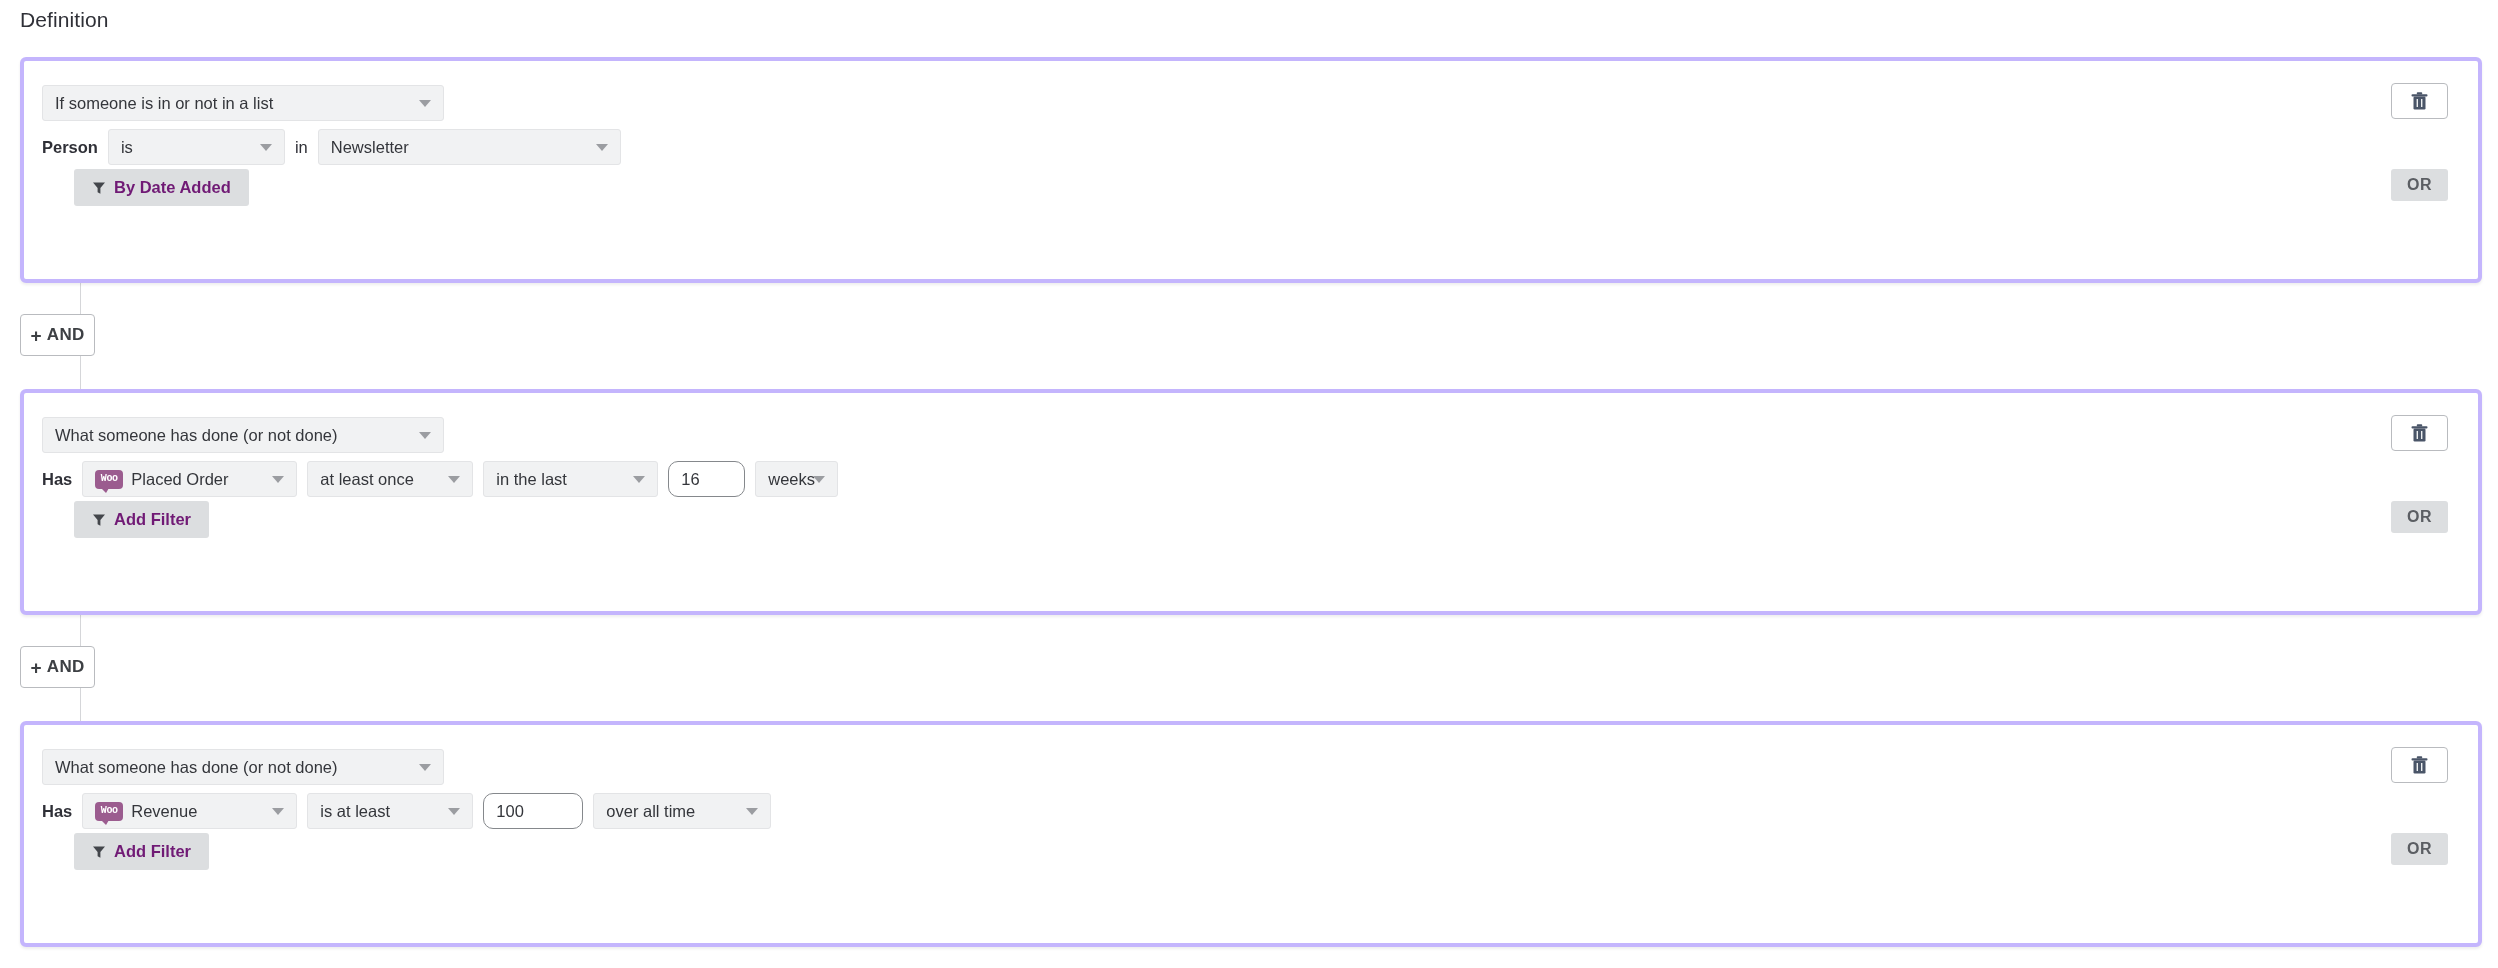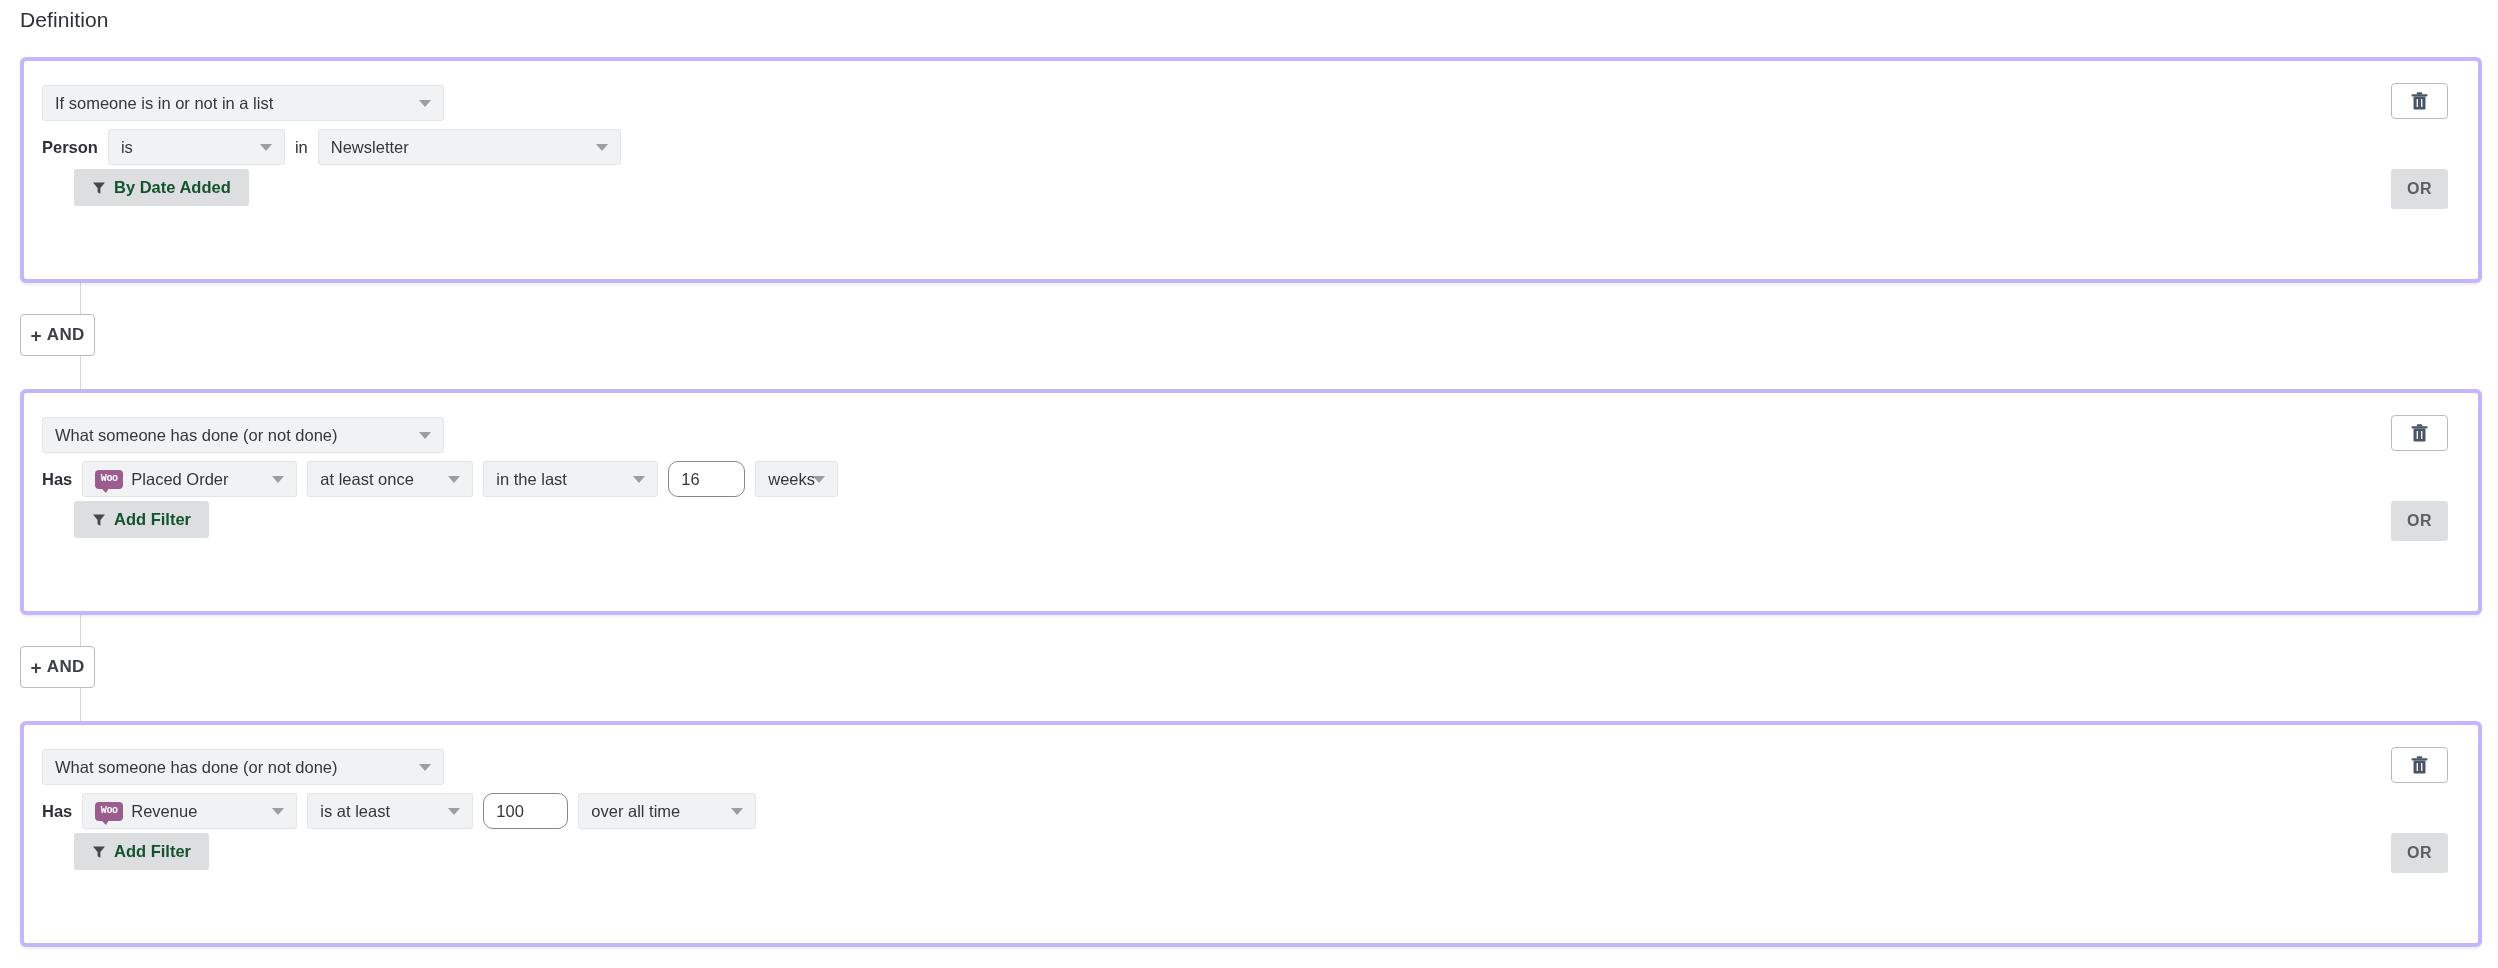--- a/index.html
+++ b/index.html
@@ -118,21 +118,21 @@
     background: #ffffff;
     border: 1px solid #85888c;
     border-radius: 10px;
     display: flex; align-items: center;
     padding: 0 12px;
     font-size: 16.5px;
     color: #34363b;
     cursor: text;
   }
   .num-16  { width: 77px; }
-  .num-100 { width: 85px; }
+  .num-100 { width: 100px; }
 
   
   .woo {
     width: 28px; height: 19px;
     border-radius: 4px;
     background: #9b5c8f;
     display: inline-flex; align-items: center; justify-content: center;
     position: relative;
     margin-right: 8px;
     flex: none;
@@ -158,42 +158,42 @@
   
   .pill-btn {
     height: 37px;
     background: #dcdee0;
     border: none;
     border-radius: 3px;
     display: flex; align-items: center;
     padding: 0 18px;
     font-size: 16.5px;
     font-weight: bold;
-    color: #14532d;
+    color: #701a75;
     cursor: pointer;
     white-space: nowrap;
   }
   .funnel { margin-right: 8px; display: inline-flex; flex: none; }
 
   
   .trash-btn {
     position: absolute;
     right: 30px;
     width: 57px; height: 36px;
     background: #ffffff;
     border: 1px solid #b9bbbf;
     border-radius: 4px;
     display: flex; align-items: center; justify-content: center;
     cursor: pointer;
   }
   .trash-row1 { top: 22px; }
   .or-btn {
     position: absolute;
     right: 30px;
-    width: 57px; height: 40px;
+    width: 57px; height: 32px;
     background: #dcdee0;
     border: none;
     border-radius: 3px;
     display: flex; align-items: center; justify-content: center;
     font-size: 16px; font-weight: bold; color: #5b5e63;
     letter-spacing: .4px;
     cursor: pointer;
   }
   .or-row { top: 108px; }
 

